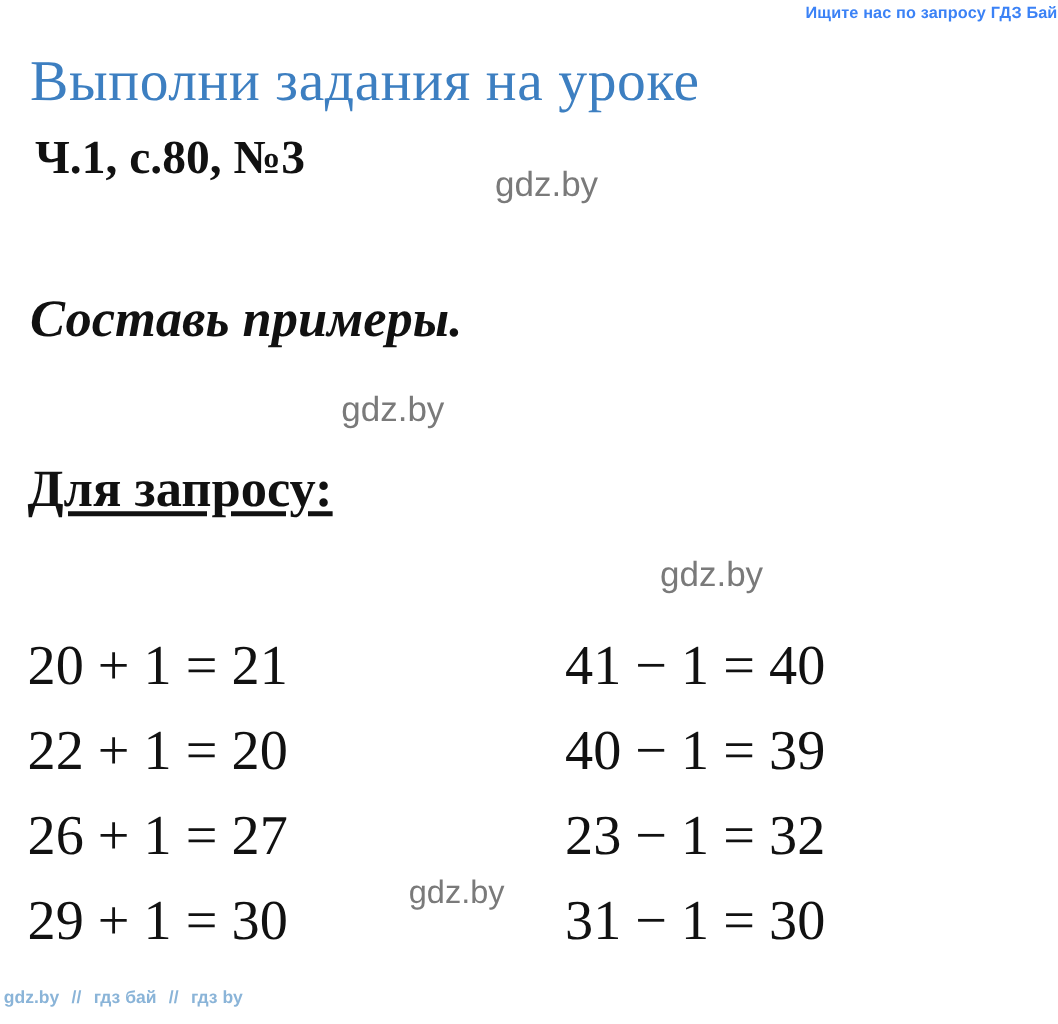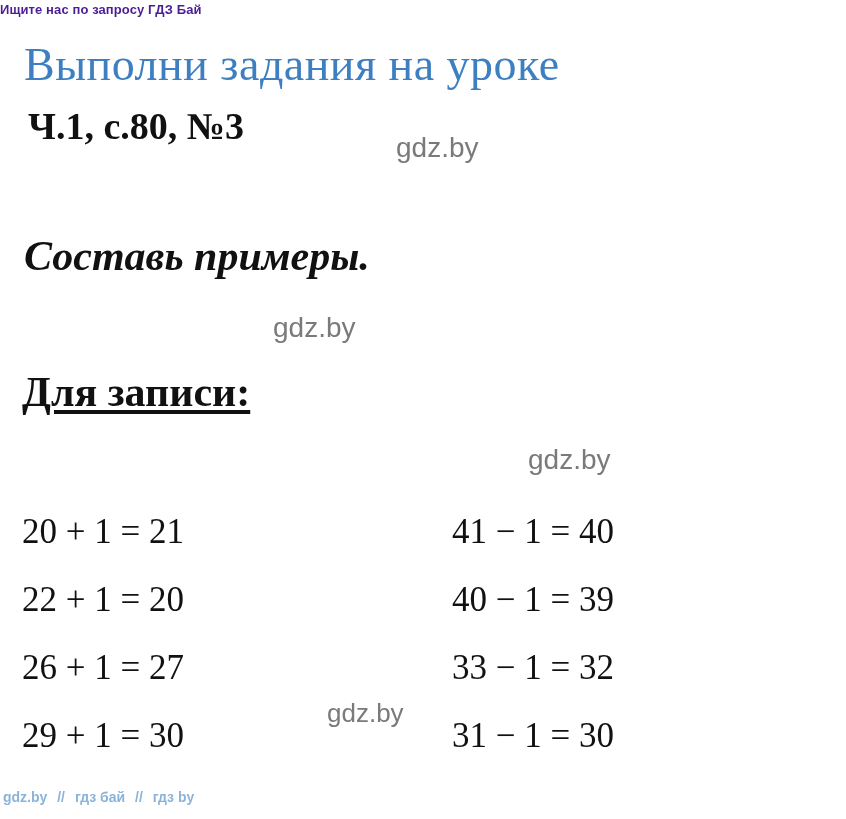--- a/index.html
+++ b/index.html
@@ -12,25 +12,25 @@
     background: #ffffff;
     font-family: "Liberation Serif", serif;
     position: relative;
     overflow: hidden;
   }
   .top-note {
     position: absolute;
     top: 2px;
     left: 0;
     width: 100%;
-    text-align: left;
+    text-align: right;
     font-family: "Liberation Sans", sans-serif;
     font-size: 13px;
     font-weight: bold;
-    color: #4c1d95;
+    color: #3b82f6;
     letter-spacing: 0.1px;
   }
   .title {
     position: absolute;
     top: 38px;
     left: 24px;
     font-family: "Liberation Serif", serif;
     font-weight: normal;
     font-size: 46px;
     color: #3d7fc1;
@@ -87,21 +87,21 @@
     flex-direction: row;
   }
   .col {
     display: flex;
     flex-direction: column;
   }
   .col-left { width: 430px; }
   .col-right { width: 370px; }
   .eq {
     font-family: "Liberation Serif", serif;
-    font-size: 35px;
+    font-size: 45px;
     color: #111111;
     line-height: 68px;
     white-space: pre;
   }
   .footer {
     position: absolute;
     bottom: 14px;
     left: 0;
     width: 100%;
     text-align: left;
@@ -121,35 +121,35 @@
 <div class="title">Выполни задания на уроке</div>
 
 <div class="subtitle">Ч.1, с.80, №3</div>
 
 <div class="wm wm-1">gdz.by</div>
 
 <div class="task-line">Составь примеры.</div>
 
 <div class="wm wm-2">gdz.by</div>
 
-<div class="record-label">Для записи:</div>
+<div class="record-label">Для запросу:</div>
 
 <div class="wm wm-3">gdz.by</div>
 
 <div class="cols">
   <div class="col col-left">
     <div class="eq">20 + 1 = 21</div>
     <div class="eq">22 + 1 = 20</div>
     <div class="eq">26 + 1 = 27</div>
     <div class="eq">29 + 1 = 30</div>
   </div>
   <div class="col col-right">
     <div class="eq">41 − 1 = 40</div>
     <div class="eq">40 − 1 = 39</div>
-    <div class="eq">33 − 1 = 32</div>
+    <div class="eq">23 − 1 = 32</div>
     <div class="eq">31 − 1 = 30</div>
   </div>
 </div>
 
 <div class="wm wm-4">gdz.by</div>
 
 <div class="footer">
   <span>gdz.by</span>
   <span class="sep">//</span>
   <span>гдз бай</span>

